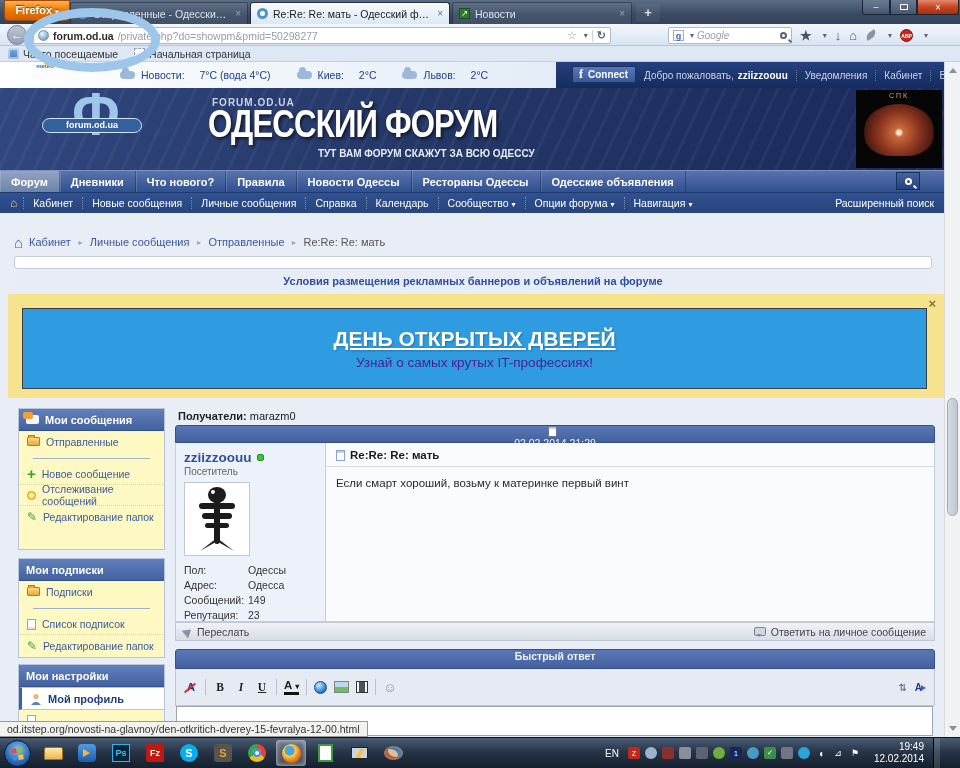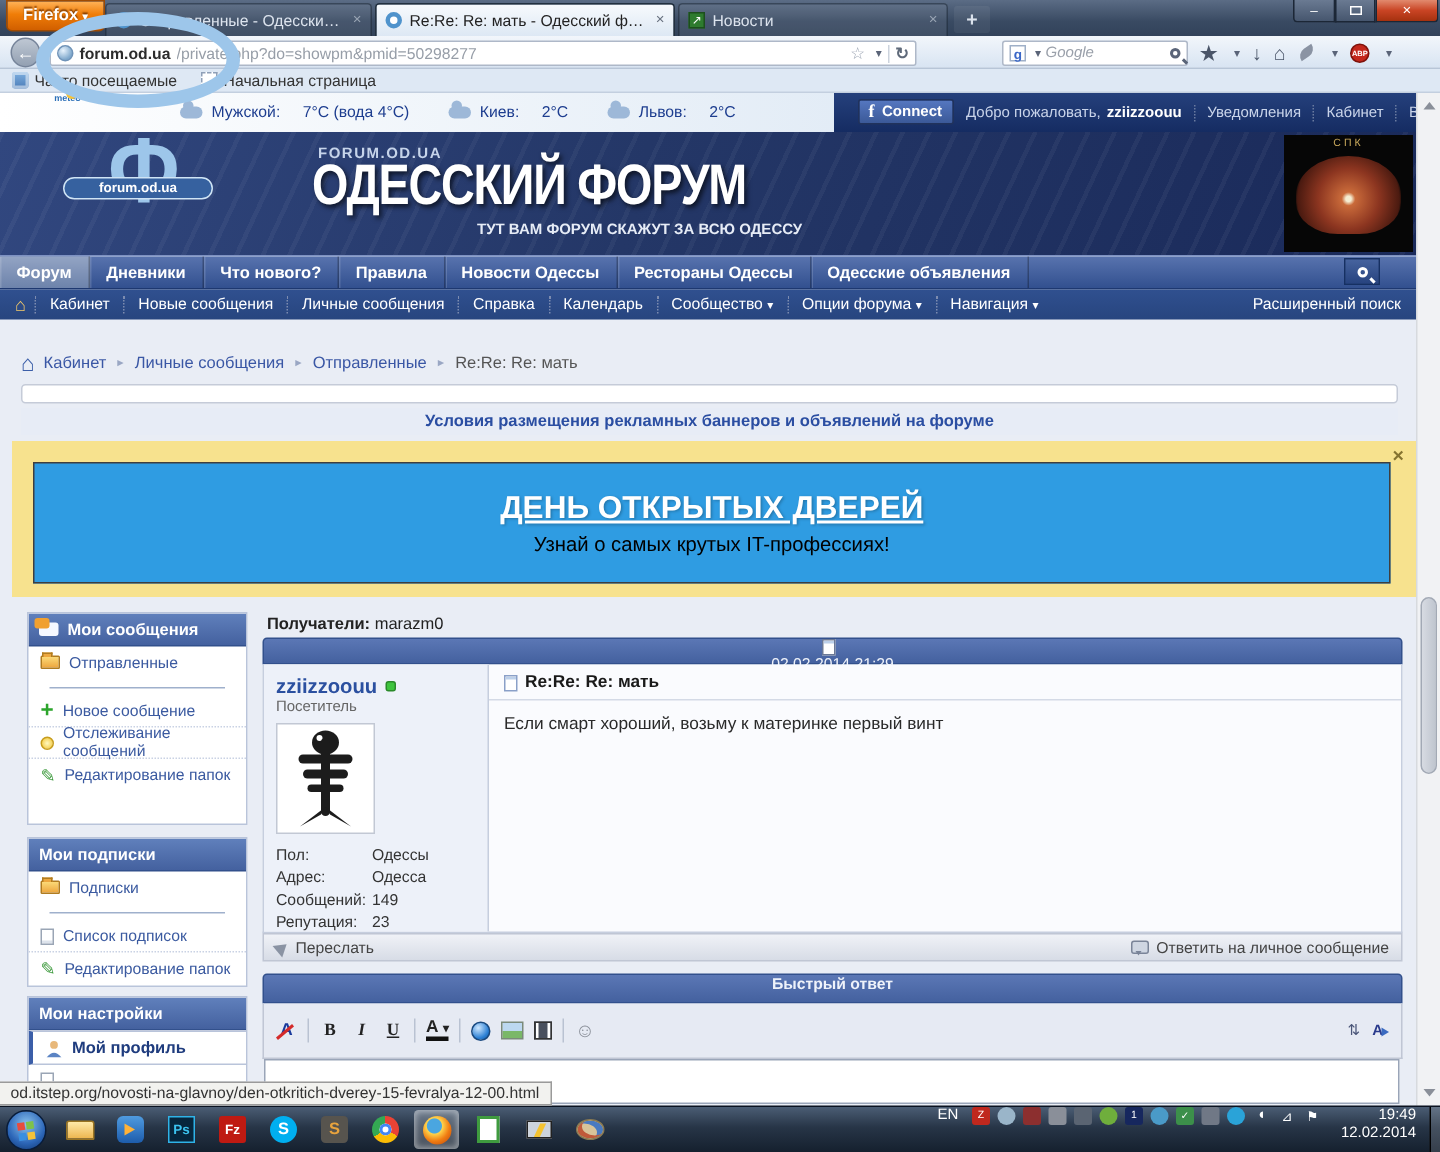--- a/index.html
+++ b/index.html
@@ -121,24 +121,24 @@
   #noticestrip { left:14px; top:256px; width:918px; height:13px; background:#fff; border:1px solid #c5cbd8; border-radius:3px; }
   #noticerow { left:14px; top:272px; width:918px; height:18px; background:#e7ecf6; display:flex; align-items:center; justify-content:center; }
   #noticerow a { color:#2b4ea2; font-size:11px; font-weight:bold; }
 
   
   #adwrap { left:8px; top:294px; width:936px; height:104px; background:#f7e28e; }
   #adclose { right:24px; top:297px; color:#857330; font-size:13px; font-weight:bold; line-height:1; }
   #adbanner { left:22px; top:308px; width:905px; height:81px; background:#2f9ce2; border:1px solid #3e3e3e;
     display:flex; flex-direction:column; align-items:center; justify-content:center; gap:4px; }
   #ad-title { color:#fff; font-size:21px; font-weight:bold; text-decoration:underline; text-shadow:1px 1px 2px rgba(0,0,0,.25); }
-  #ad-sub { color:#000000; font-size:13.5px; }
-
-  
-  .sbox { left:18px; width:147px; background:#ffffff; border:1px solid #b9c4da; overflow:hidden; }
+  #ad-sub { color:#4c1d95; font-size:13.5px; }
+
+  
+  .sbox { left:18px; width:147px; background:#fef9c3; border:1px solid #b9c4da; overflow:hidden; }
   .sbox-h { height:22px; background:linear-gradient(#6080bc,#44619f); display:flex; align-items:center; gap:6px; padding:0 7px;
     color:#fff; font-size:11px; font-weight:bold; border-bottom:1px solid #32508c; }
   .srow { display:flex; align-items:center; gap:6px; height:21px; padding:0 8px; font-size:10.5px; }
   .srow a { color:#3b5aa0; }
   .dotted { border-bottom:1px dotted #c9d2e4; }
   .shr { border-top:1px solid #9fb0cc; margin:6px 14px 5px; }
   .srow-active { height:23px; background:#fff; border-top:1px solid #b9c4da; border-bottom:1px solid #b9c4da; border-left:3px solid #3b5ea8; font-weight:bold; }
   .srow-active a { color:#1f3c7e; font-size:11px; }
   .ic-bubble { width:13px; height:9px; border-radius:2px; background:#f5f8ff; position:relative; }
   .ic-bubble::before { content:""; position:absolute; left:-3px; top:-3px; width:10px; height:7px; border-radius:2px; background:#f0a030; }
@@ -223,21 +223,21 @@
   .ai-sk { width:18px; height:18px; background:#00aff0; border-radius:50%; color:#fff; font-size:11px; font-weight:bold; display:flex; align-items:center; justify-content:center; }
   .ai-st { width:18px; height:18px; background:#57544e; border-radius:3px; color:#e8a33d; font-size:11px; font-weight:bold; display:flex; align-items:center; justify-content:center; }
   .ai-cr { width:18px; height:18px; border-radius:50%; background:conic-gradient(#ea4335 0 33%,#fbbc05 0 66%,#34a853 0 100%); position:relative; }
   .ai-cr::after { content:""; position:absolute; left:5px; top:5px; width:8px; height:8px; border-radius:50%; background:#fff; box-shadow:inset 0 0 0 2px #4286f5; }
   .ai-ff { width:19px; height:19px; border-radius:50%; background:radial-gradient(circle at 40% 35%,#4aa6e0 0 28%,#ffd24a 32%,#f07c12 60%,#b6400a); }
   .ai-ge { width:15px; height:18px; background:#fff; border:2px solid #3f9b3f; }
   .ai-rd { width:17px; height:12px; background:#cdd4dc; border:1px solid #222; position:relative; }
   .ai-rd::after { content:""; position:absolute; left:6px; top:1px; width:4px; height:9px; background:#f5c330; transform:skewX(-25deg); }
   .ai-pal { width:19px; height:14px; border-radius:50%; background:#d8c49a; border:1px solid #8a7a52;
     box-shadow:inset 3px -2px 0 #c05a3a, inset -4px 2px 0 #4a7ac0; }
-  #tray { margin-left:auto; display:flex; align-items:flex-start; gap:5px; padding-right:0; }
+  #tray { margin-left:auto; display:flex; align-items:center; gap:5px; padding-right:20px; }
   #tray-lang { color:#fff; font-size:10px; margin-right:4px; }
   .tico { width:12px; height:12px; border-radius:2px; display:flex; align-items:center; justify-content:center; font-size:7px; color:#fff; }
   #clock { color:#fff; font-size:10px; text-align:right; line-height:12px; margin:0 4px 0 8px; }
   #showdesk { width:7px; height:31px; background:rgba(255,255,255,.14); border-left:1px solid #000; }
 </style>
 </head>
 <body>
 
 <div id="screen">
 
@@ -305,21 +305,21 @@
     <span class="bm">
         <span class="ic-dash"></span>
         <span>Начальная страница</span>
       </span>
   </div>
 
   <div id="weather" class="abs"></div>
   <div id="weather-dark" class="abs"></div>
   <div id="meteo" class="abs"><span class="ic-mcloud"></span><span>meteo</span></div>
   <div id="weather-items" class="abs">
-    <span class="witem"><span class="ic-cloud"></span><span>Мужской:</span>&nbsp;<span>7°C (вода 4°C)</span></span>
+    <span class="witem"><span class="ic-cloud"></span><span>Новости:</span>&nbsp;<span>7°C (вода 4°C)</span></span>
     <span class="witem"><span class="ic-cloud"></span><span>Киев:</span>&nbsp;<span>2°C</span></span>
     <span class="witem"><span class="ic-cloud"></span><span>Львов:</span>&nbsp;<span>2°C</span></span>
   </div>
   <div id="fbbtn" class="abs">
       <span class="f">f</span>
       <span>Connect</span>
     </div>
   <div id="welcome" class="abs">
     <span>Добро пожаловать,</span>
     <span class="uname">zziizzoouu</span>

